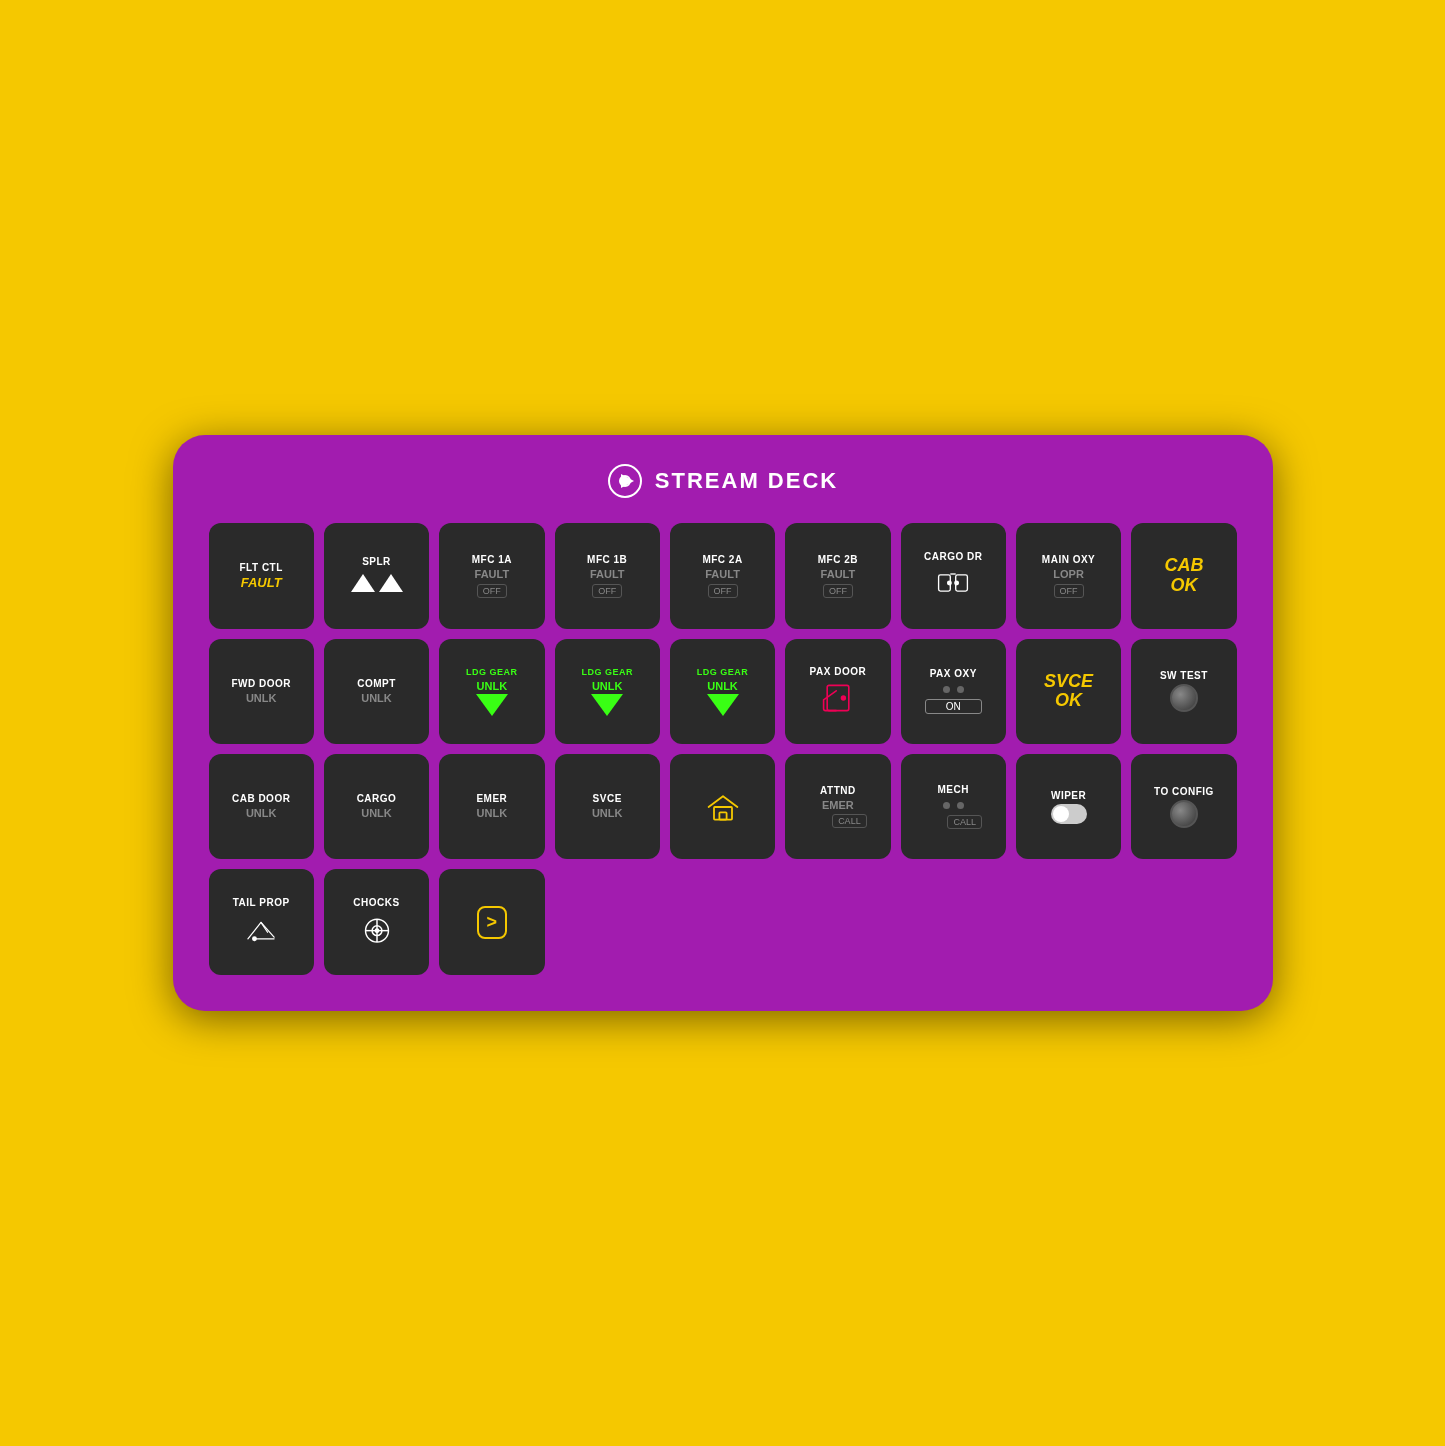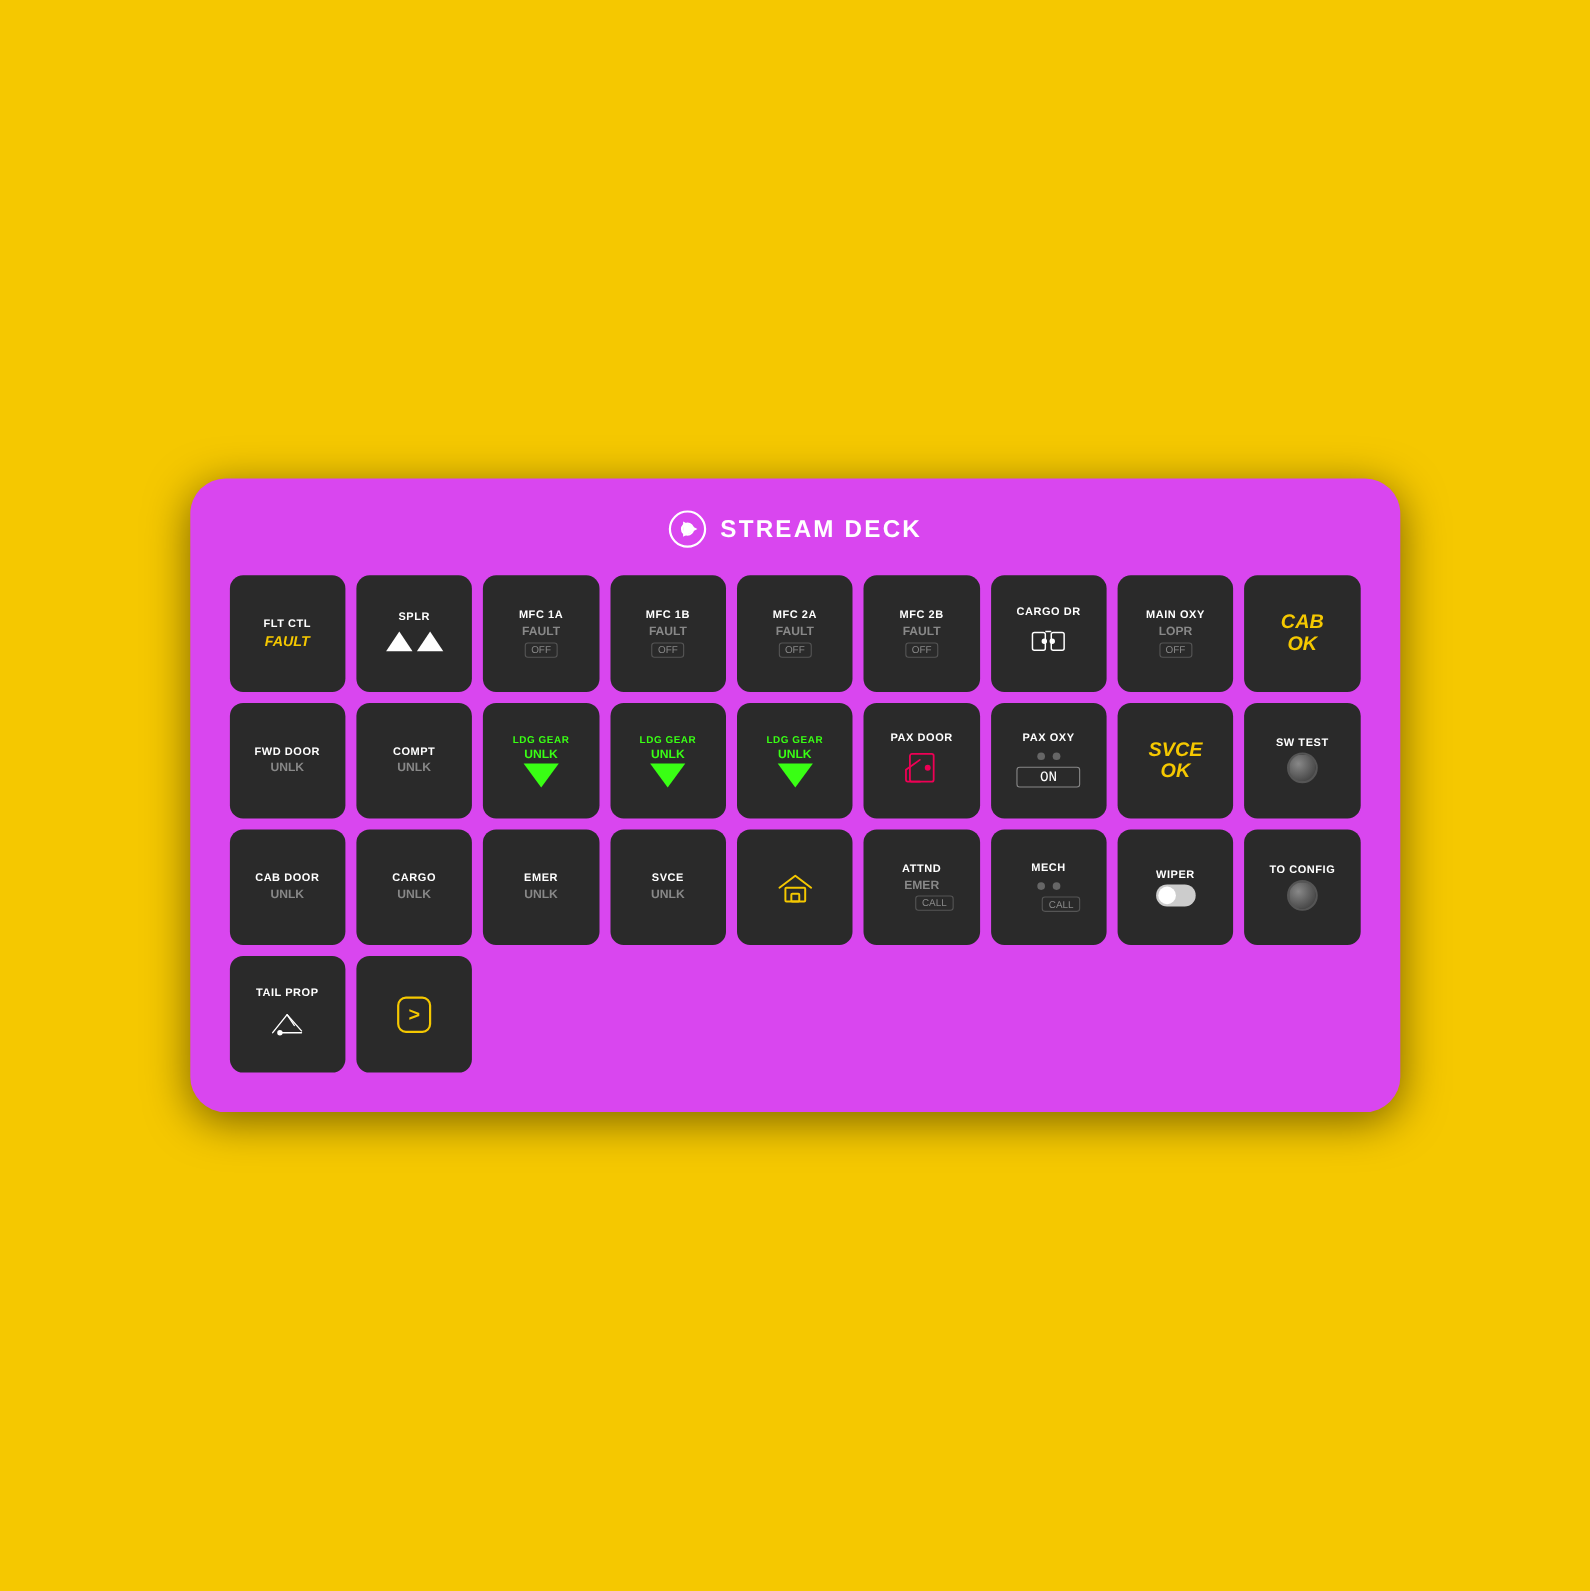--- a/index.html
+++ b/index.html
@@ -6,21 +6,21 @@
     body {
       width: 1445px;
       height: 1446px;
       background: #F5C800;
       display: flex;
       align-items: center;
       justify-content: center;
       font-family: 'Arial', sans-serif;
     }
     .deck-container {
-      background: #d946ef;
+      background: #a21caf;
       border-radius: 32px;
       padding: 28px 36px 36px 36px;
       width: 1100px;
       box-shadow: 0 8px 40px rgba(0,0,0,0.5);
     }
     .deck-header {
       display: flex;
       align-items: center;
       justify-content: center;
       gap: 12px;
@@ -99,26 +99,25 @@
     }
     .badge-call {
       font-size: 9px;
       color: #888;
       border: 1px solid #555;
       border-radius: 3px;
       padding: 1px 5px;
       margin-left: 23px;
     }
     .badge-on {
-      font-size: 13px;
+      font-size: 10px;
       color: white;
       border: 1px solid #888;
       border-radius: 3px;
       padding: 1px 20px;
-      font-family: Liberation Mono, monospace;
     }
     .triangle-container {
       display: flex;
       gap: 4px;
       margin: 4px 0;
     }
     .triangle-up {
       width: 0; height: 0;
       border-left: 12px solid transparent;
       border-right: 12px solid transparent;
@@ -364,19 +363,29 @@
     <div class="btn">
       <span class="btn-label-top">TAIL PROP</span>
       <svg class="icon-svg" viewBox="0 0 44 36" fill="none" stroke="white" stroke-width="1.5">
         <path d="M6 30 L22 10 L38 28" stroke-linecap="round" stroke-linejoin="round"></path>
         <path d="M22 10 L30 22" stroke-linecap="round"></path>
         <path d="M14 30 L38 30" stroke-linecap="round"></path>
         <circle cx="14" cy="30" r="3" fill="white" stroke="none"></circle>
       </svg>
     </div>
 
+    <div class="btn">
+      <span class="btn-label-top">CHOCKS</span>
+      <svg class="icon-svg" viewBox="0 0 44 40" fill="none" stroke="white" stroke-width="1.8">
+        <circle cx="22" cy="22" r="14"></circle>
+        <circle cx="22" cy="22" r="6"></circle>
+        <line x1="22" y1="8" x2="22" y2="36"></line>
+        <line x1="8" y1="22" x2="36" y2="22"></line>
+        <circle cx="22" cy="22" r="2" fill="white"></circle>
+      </svg>
+    </div>
 
     <div class="btn">
       <div class="arrow-right-btn">&gt;</div>
     </div>
 
   </div>
 </div>
 
 </body></html>

